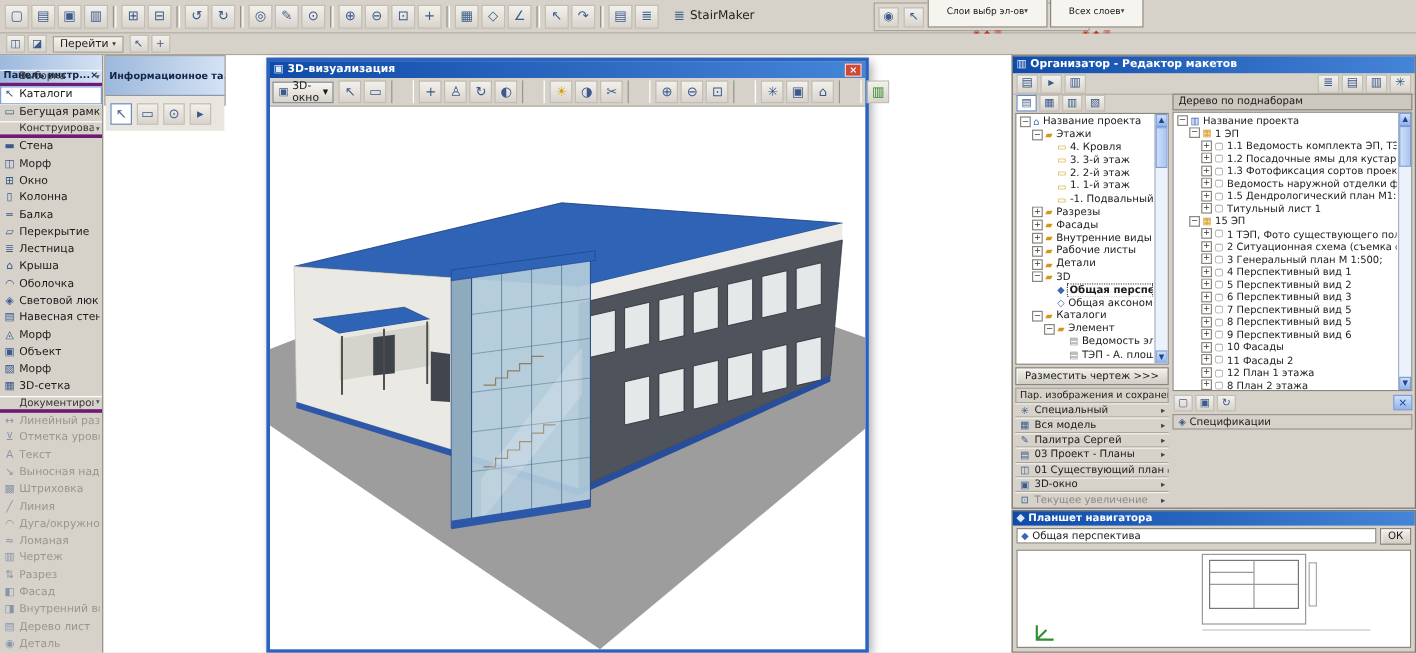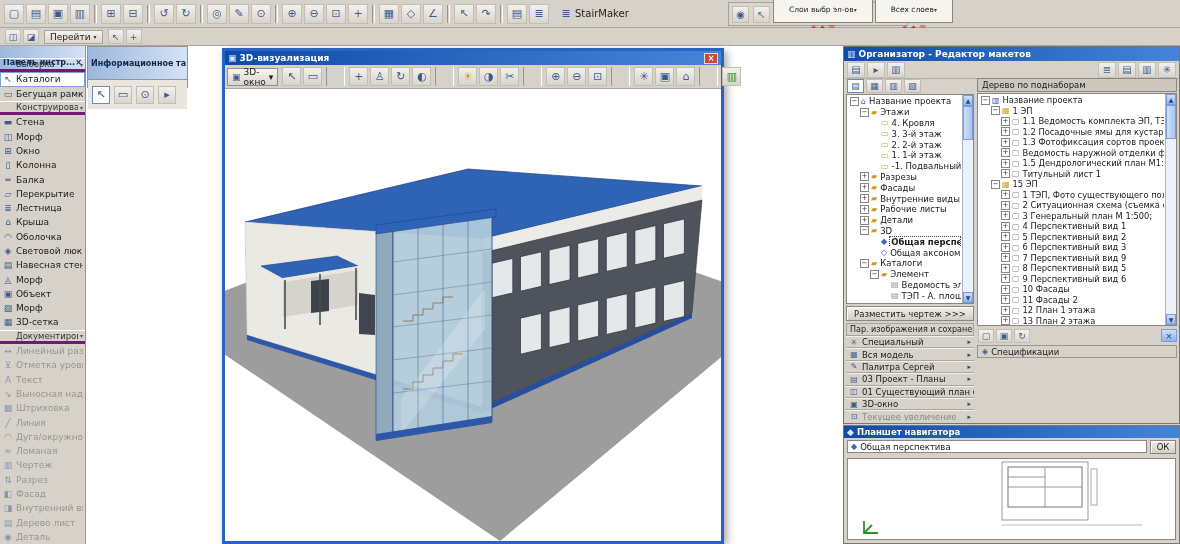--- a/index.html
+++ b/index.html
@@ -824,21 +824,21 @@
 
             <div class="treerow" data-name="tree-item" style="padding-left: 22px;">
               <span class="exp" data-name="plus-box-icon">+</span>
               <span class="nicon" data-name="layout-icon">▢</span>
               <span class="nlabel" data-name="tree-item-label">6 Перспективный вид 3</span>
             </div>
 
             <div class="treerow" data-name="tree-item" style="padding-left: 22px;">
               <span class="exp" data-name="plus-box-icon">+</span>
               <span class="nicon" data-name="layout-icon">▢</span>
-              <span class="nlabel" data-name="tree-item-label">7 Перспективный вид 9</span>
+              <span class="nlabel" data-name="tree-item-label">7 Перспективный вид 5</span>
             </div>
 
             <div class="treerow" data-name="tree-item" style="padding-left: 22px;">
               <span class="exp" data-name="plus-box-icon">+</span>
               <span class="nicon" data-name="layout-icon">▢</span>
               <span class="nlabel" data-name="tree-item-label">8 Перспективный вид 5</span>
             </div>
 
             <div class="treerow" data-name="tree-item" style="padding-left: 22px;">
               <span class="exp" data-name="plus-box-icon">+</span>
@@ -860,21 +860,21 @@
 
             <div class="treerow" data-name="tree-item" style="padding-left: 22px;">
               <span class="exp" data-name="plus-box-icon">+</span>
               <span class="nicon" data-name="layout-icon">▢</span>
               <span class="nlabel" data-name="tree-item-label">12 План 1 этажа</span>
             </div>
 
             <div class="treerow" data-name="tree-item" style="padding-left: 22px;">
               <span class="exp" data-name="plus-box-icon">+</span>
               <span class="nicon" data-name="layout-icon">▢</span>
-              <span class="nlabel" data-name="tree-item-label">13 План 2 этажа</span>
+              <span class="nlabel" data-name="tree-item-label">8 План 2 этажа</span>
             </div>
           </div>
         <div class="org-right-icons" data-name="layout-actions-bar">
           <div class="iconstrip" data-name="layout-action-icons">
 
           <span class="tbtn" data-name="new-layout-icon">▢</span>
               <span class="tbtn" data-name="new-master-icon">▣</span>
               <span class="tbtn" data-name="update-icon">↻</span>
             </div>
           <span class="bluex" data-name="close-icon">×</span>

